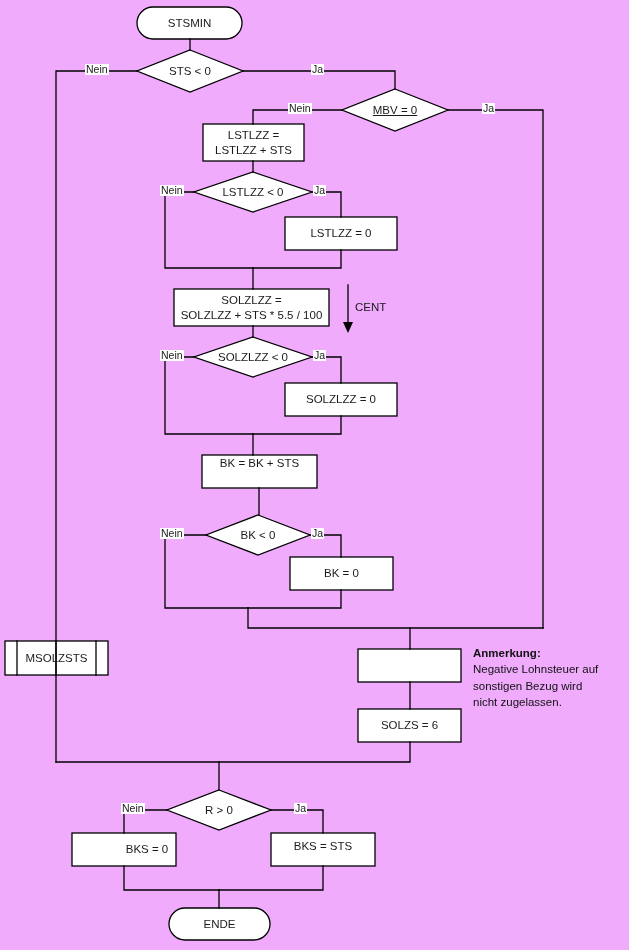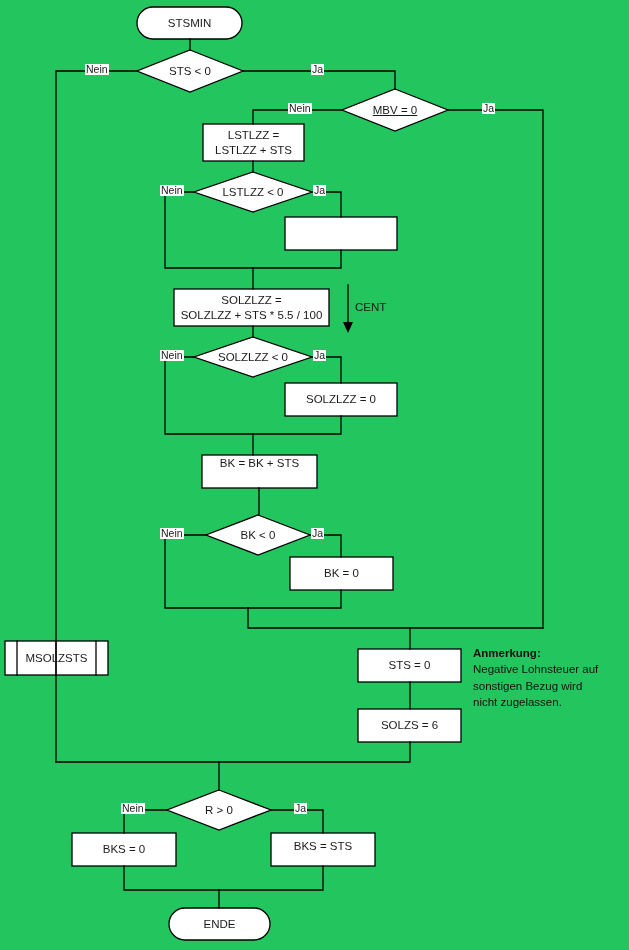--- a/index.html
+++ b/index.html
@@ -1,17 +1,17 @@
 <!DOCTYPE html>
 <html><head>
 <meta charset="utf-8">
 <style>
   html,body{margin:0;padding:0;background:#ffffff;}
   body{width:629px;height:950px;font-family:"Liberation Sans",sans-serif;color:#000;}
-  #canvas{position:relative;width:629px;height:950px;overflow:hidden;background:#22c55e;}
+  #canvas{position:relative;width:629px;height:950px;overflow:hidden;background:#f0abfc;}
   svg.flow{position:absolute;left:0;top:0;width:629px;height:950px;}
   .node-label{
     position:absolute;
     display:flex;align-items:center;justify-content:center;
     text-align:center;
     font-family:"Liberation Sans",sans-serif;
     font-size:11.5px;
     color:#1a1a1a;
     line-height:1.22;
     white-space:pre-line;
@@ -155,32 +155,32 @@
       <line x1="219" y1="890" x2="219" y2="908"></line>
     </g>
   </svg>
 
   <div class="node-label" style="left:137px;top:7px;width:105px;height:32px;">STSMIN</div>
   <div class="node-label" style="left:137px;top:50px;width:106px;height:42px;">STS &lt; 0</div>
   <div class="node-label" style="left:342px;top:89px;width:106px;height:42px;text-decoration:underline;">MBV = 0</div>
   <div class="node-label" style="left:203px;top:124px;width:101px;height:37px;">LSTLZZ =
 LSTLZZ + STS</div>
   <div class="node-label" style="left:194px;top:172px;width:118px;height:40px;">LSTLZZ &lt; 0</div>
+  <div class="node-label" style="left:285px;top:217px;width:112px;height:33px;">LSTLZZ = 0</div>
   <div class="node-label" style="left:174px;top:289px;width:155px;height:37px;">SOLZLZZ =
 SOLZLZZ + STS * 5.5 / 100</div>
   <div class="node-label" style="left:194px;top:337px;width:118px;height:40px;">SOLZLZZ &lt; 0</div>
   <div class="node-label" style="left:285px;top:383px;width:112px;height:33px;">SOLZLZZ = 0</div>
   <div class="node-label" style="left:202px;top:455px;width:115px;height:17px;">BK = BK + STS</div>
   <div class="node-label" style="left:206px;top:515px;width:104px;height:40px;">BK &lt; 0</div>
   <div class="node-label" style="left:290px;top:557px;width:103px;height:33px;">BK = 0</div>
   <div class="node-label" style="left:17px;top:641px;width:79px;height:34px;">MSOLZSTS</div>
-  <div class="node-label" style="left:358px;top:649px;width:103px;height:33px;">STS = 0</div>
   <div class="node-label" style="left:358px;top:709px;width:103px;height:33px;">SOLZS = 6</div>
   <div class="node-label" style="left:167px;top:790px;width:104px;height:40px;">R &gt; 0</div>
-  <div class="node-label" style="left:72px;top:833px;width:104px;height:33px;">BKS = 0</div>
+  <div class="node-label" style="left:72px;top:833px;width:104px;height:33px;padding-left:23px;">BKS = 0</div>
   <div class="node-label" style="left:271px;top:833px;width:104px;height:26px;">BKS = STS</div>
   <div class="node-label" style="left:169px;top:908px;width:101px;height:32px;">ENDE</div>
 
   <div class="edge-label" style="left:85px;top:64px;">Nein</div>
   <div class="edge-label" style="left:311px;top:64px;">Ja</div>
   <div class="edge-label" style="left:288px;top:103px;">Nein</div>
   <div class="edge-label" style="left:482px;top:103px;">Ja</div>
   <div class="edge-label" style="left:160px;top:185px;">Nein</div>
   <div class="edge-label" style="left:313px;top:185px;">Ja</div>
   <div class="edge-label" style="left:160px;top:350px;">Nein</div>

